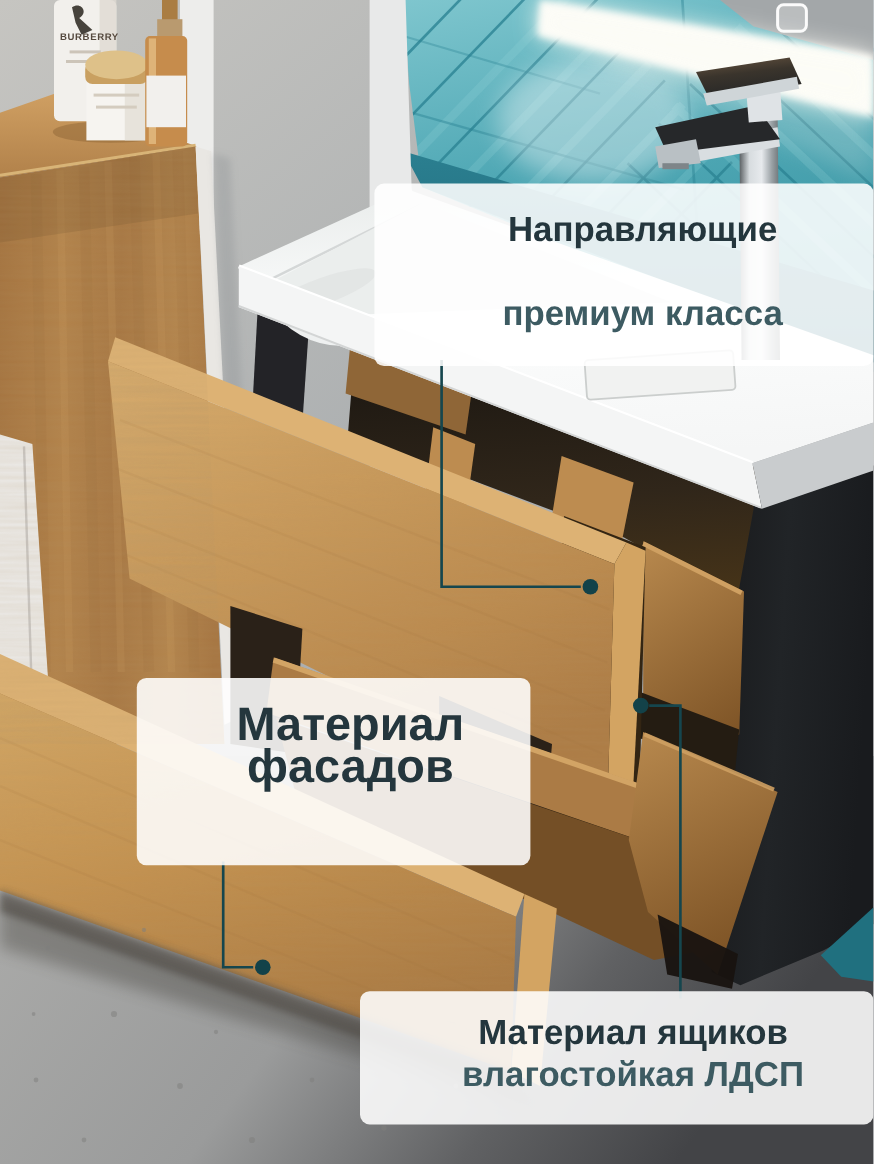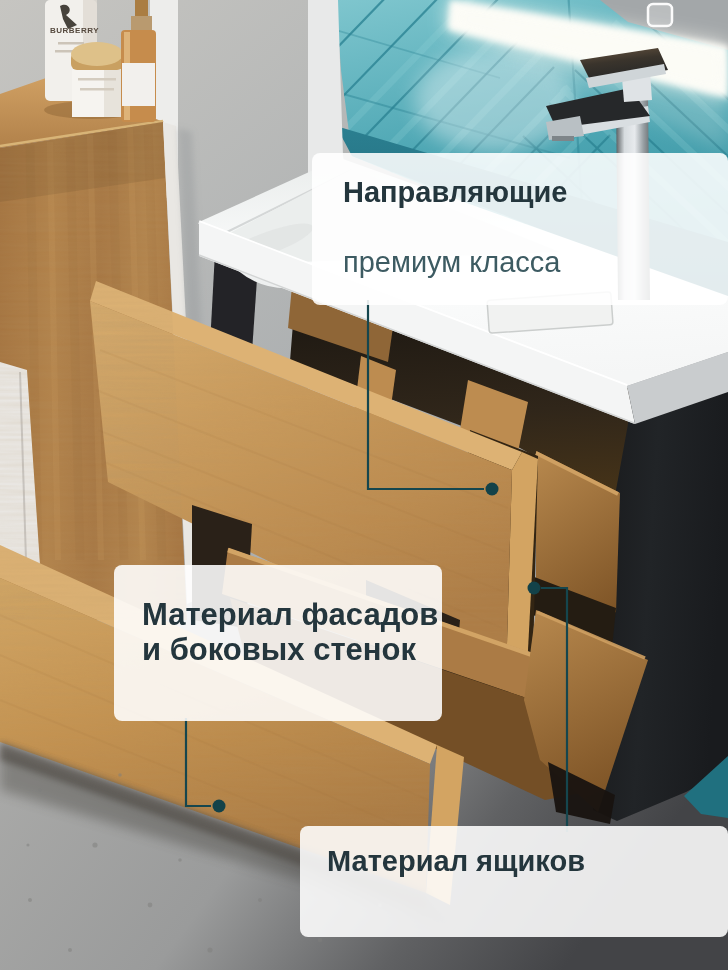--- a/index.html
+++ b/index.html
@@ -1,20 +1,20 @@
 <!DOCTYPE html>
 <html><head>
 <meta charset="utf-8">
 <style>
   html,body{margin:0;padding:0;}
   #stage{position:relative;width:728px;height:970px;overflow:hidden;background:#b5b7b8;font-family:"Liberation Sans",sans-serif;}
   #scene{position:absolute;left:0;top:0;}
-  .lbl{position:absolute;background:rgba(255,255,255,0.88);border-radius:8px;color:#24363d;}
+  .lbl{position:absolute;background:rgba(255,255,255,0.88);border-radius:8px;color:#24363d;text-align:center;}
   .lbl b{font-weight:bold;color:#24363d;}
-  .lbl .lt{color:#3d5b62;}
+  .lbl .lt{color:#3d5b62;font-weight:bold;}
 </style>
 </head>
 <body>
 <div id="stage">
 <svg id="scene" width="728" height="970" viewBox="0 0 728 970">
 <defs>
   <linearGradient id="wallG" x1="0" y1="0" x2="0.6" y2="1">
     <stop offset="0" stop-color="#c6c5c1"></stop>
     <stop offset="0.45" stop-color="#aeb1b2"></stop>
     <stop offset="1" stop-color="#a5a7a8"></stop>
@@ -333,20 +333,20 @@
   <circle cx="492" cy="489" r="6.5"></circle>
   <circle cx="219" cy="806" r="6.5"></circle>
   <circle cx="534" cy="588" r="6.5"></circle>
 </g>
 </svg>
 
 <div class="lbl" style="left:312px;top:153px;width:416px;height:152px;padding:22px 0 0 31px;box-sizing:border-box;font-size:29px;line-height:35px;">
   <b>Направляющие</b><br><br><span class="lt">премиум класса</span>
 </div>
 
-<div class="lbl" style="left:114px;top:565px;width:328px;height:156px;padding:32px 0 0 28px;box-sizing:border-box;font-size:31px;line-height:35px;">
-  <b>Материал фасадов</b><br><b>и боковых стенок</b><br>
+<div class="lbl" style="left:114px;top:565px;width:328px;height:156px;padding:22px 0 0 28px;box-sizing:border-box;font-size:39px;line-height:35px;">
+  <b>Материал фасадов</b><br><br>
 </div>
 
 <div class="lbl" style="left:300px;top:826px;width:428px;height:111px;padding:18px 0 8px 27px;box-sizing:border-box;font-size:29px;line-height:35px;">
-  <b>Материал ящиков</b><br>
+  <b>Материал ящиков</b><br><span class="lt">влагостойкая ЛДСП</span>
 </div>
 </div>
 
 </body></html>

